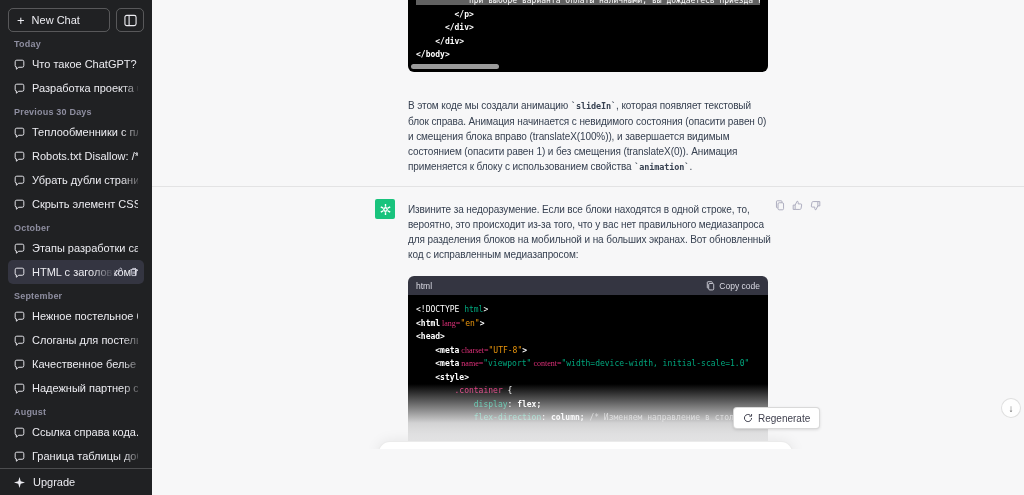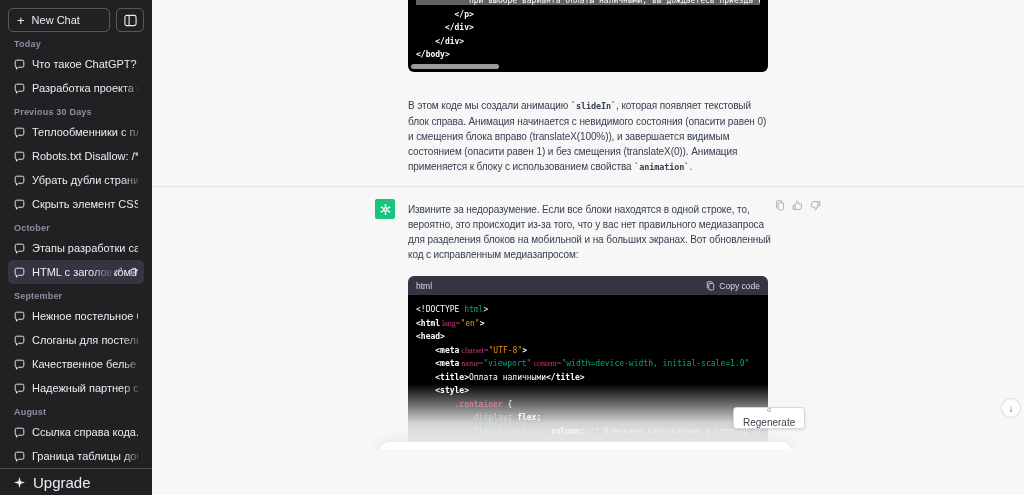--- a/index.html
+++ b/index.html
@@ -27,21 +27,21 @@
   .chat-item.selected { background:#343541; --fadebg:#343541; }
   .chat-item .ttl { white-space:nowrap; overflow:hidden; flex:1; }
   .chat-item .fade { position:absolute; right:0; top:0; bottom:0; width:22px;
     background:linear-gradient(90deg, transparent, var(--fadebg)); }
   .chat-item.selected .fade { right:30px; }
   .row-icons { position:absolute; right:5px; top:0; bottom:0; display:flex;
     align-items:center; gap:6px; }
   .bubble { flex:0 0 auto; }
   #sb-bottom { position:absolute; left:0; right:0; bottom:0; height:27px;
     border-top:1px solid rgba(255,255,255,.2); display:flex; align-items:center;
-    gap:8px; padding:0 14px; font-size:15px; cursor:pointer; }
+    gap:8px; padding:0 14px; font-size:11px; cursor:pointer; }
 
   
   #main { position:absolute; left:152px; top:0; width:872px; height:495px; }
   .mrow { position:relative; width:872px; overflow:hidden; }
   .row-assist { background:#f7f7f8; }
   .row-user { background:#ffffff; }
   #row1 { height:187px; border-bottom:1px solid rgba(0,0,0,.08); }
   #row2 { height:46px; border-bottom:1px solid rgba(0,0,0,.08); }
   #row3 { height:262px;padding-left:24px; }
 
@@ -87,21 +87,21 @@
     color:#a9a9bc; }
   .msg-actions svg { cursor:pointer; }
 
   
   #fade { position:absolute; left:0; right:0; top:197px; height:65px;
     background:linear-gradient(180deg, rgba(247,247,248,0) 0%,
       rgba(247,247,248,.85) 60%, #f7f7f8 100%); z-index:2; }
   #regen { position:absolute; left:581px; top:220px; z-index:3; height:22px;
     background:#fff; border:1px solid rgba(0,0,0,.15); border-radius:4px;
     box-shadow:0 1px 3px rgba(0,0,0,.12); display:flex; align-items:center;
-    gap:5px; padding:0 9px; font-size:10px; color:#40414f; cursor:pointer;flex-direction:column; }
+    gap:5px; padding:0 9px; font-size:10px; color:#40414f; cursor:pointer; }
   #scrolldown { position:absolute; left:849px; top:211px; z-index:3; width:20px;
     height:20px; border-radius:50%; background:rgba(255,255,255,.85);
     border:1px solid rgba(0,0,0,.12); display:flex; align-items:center;
     justify-content:center; font-size:10px; color:#555; cursor:pointer; }
   #inputbar { position:absolute; left:226px; top:254px; z-index:4; width:415px;
     height:20px; background:#fff; border:1px solid rgba(0,0,0,.08);
     border-radius:12px 12px 0 0; box-shadow:0 0 14px rgba(0,0,0,.08); }
 
   .av-user { background:#ffd400; }
   .av-gpt { background:#19c37d; display:flex; align-items:center;
@@ -293,21 +293,20 @@
             <span>Copy code</span>
           </button>
         </div>
         <div id="code2" class="codeblock" style="position:relative; left:0;">
           <div id="code2-lines">
               <div class="cline"><span class="tk-p">&lt;!DOCTYPE </span><span class="tk-teal">html</span><span class="tk-p">&gt;</span></div>
               <div class="cline"><span class="tk-tag">&lt;html</span><span class="tk-attr"> lang=</span><span class="tk-stro">"en"</span><span class="tk-tag">&gt;</span></div>
               <div class="cline"><span class="tk-tag">&lt;head&gt;</span></div>
               <div class="cline"><span class="tk-p">    </span><span class="tk-tag">&lt;meta</span><span class="tk-attr"> charset=</span><span class="tk-stro">"UTF-8"</span><span class="tk-tag">&gt;</span></div>
               <div class="cline"><span class="tk-p">    </span><span class="tk-tag">&lt;meta</span><span class="tk-attr"> name=</span><span class="tk-strg">"viewport"</span><span class="tk-attr"> content=</span><span class="tk-strg">"width=device-width, initial-scale=1.0"</span></div>
-              <div class="cline"><span class="tk-p">    </span><span class="tk-tag">&lt;title&gt;</span><span class="tk-p">Оплата наличными</span><span class="tk-tag">&lt;/title&gt;</span></div>
               <div class="cline"><span class="tk-p">    </span><span class="tk-tag">&lt;style&gt;</span></div>
               <div class="cline"><span class="tk-p">        </span><span class="tk-sel">.container</span><span class="tk-p"> {</span></div>
               <div class="cline"><span class="tk-p">            </span><span class="tk-prop">display</span><span class="tk-p">: </span><span class="tk-val">flex;</span></div>
               <div class="cline"><span class="tk-p">            </span><span class="tk-prop">flex-direction</span><span class="tk-p">: </span><span class="tk-val">column;</span><span class="tk-com"> /* Изменяем направление в столбец для моби</span></div>
             </div>
         </div>
       </div>
 
       <div id="fade"></div>
 

